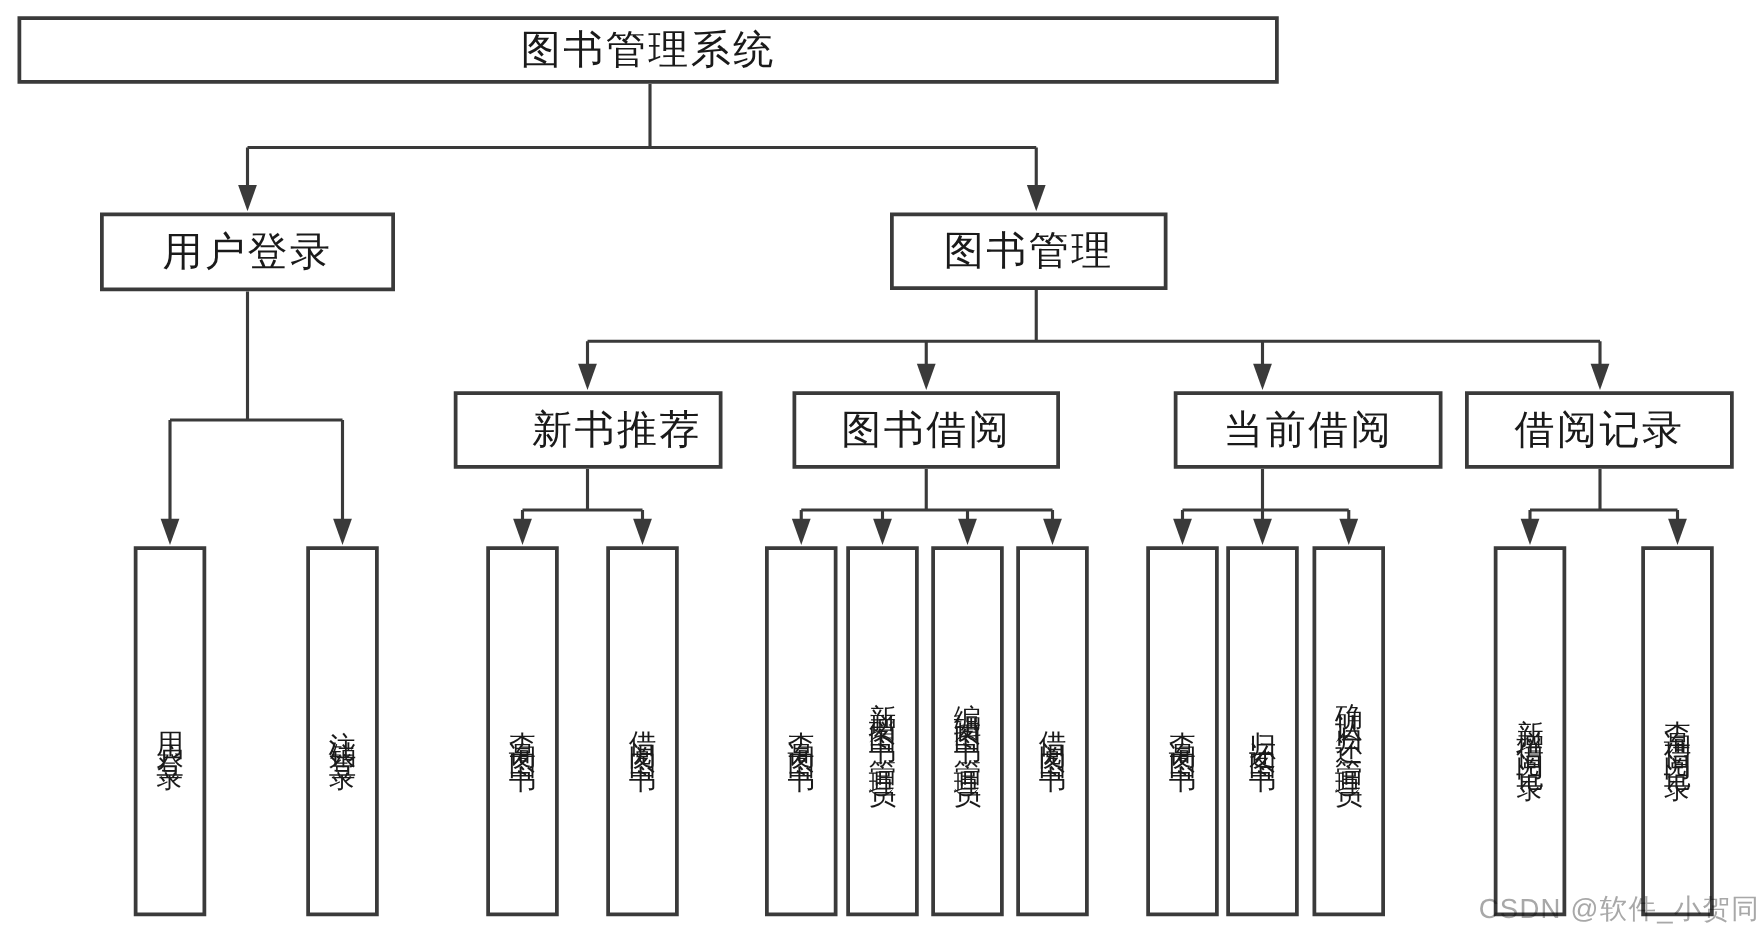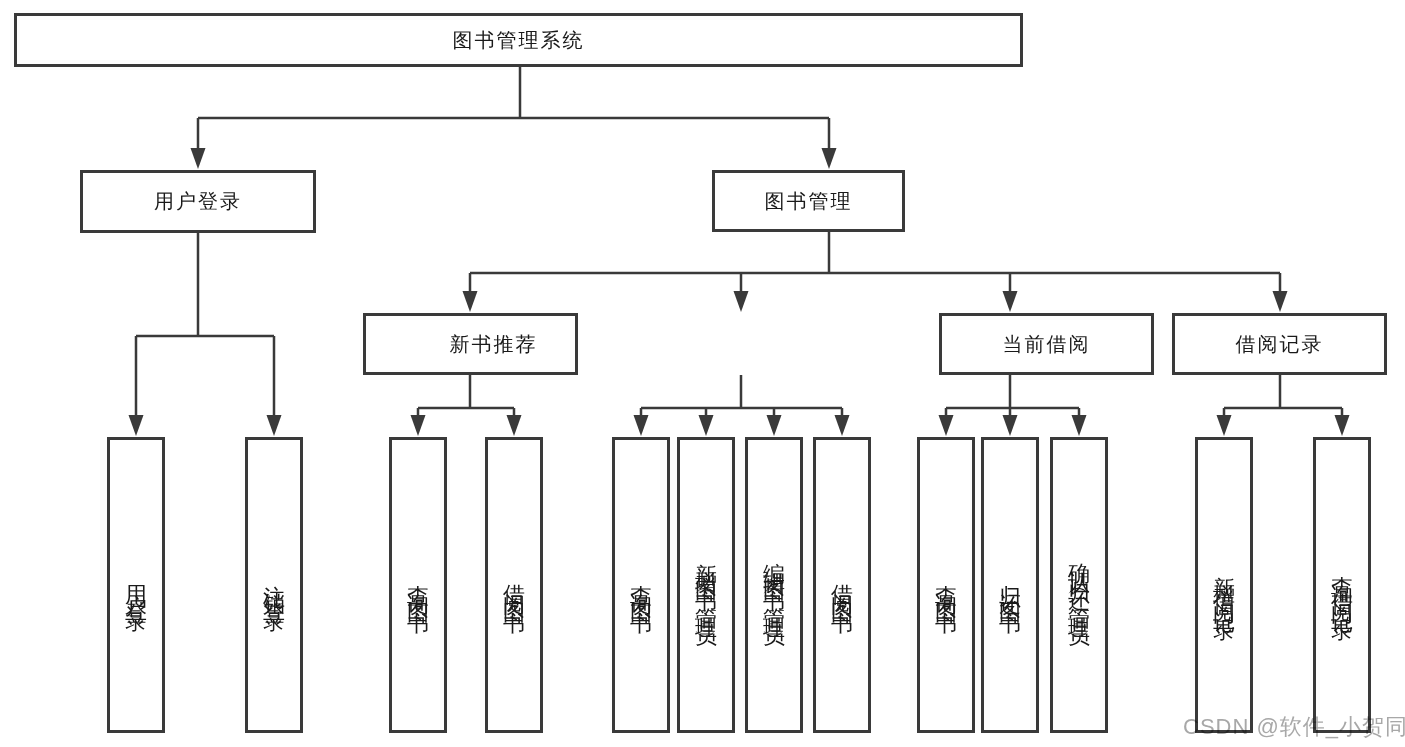--- a/index.html
+++ b/index.html
@@ -26,38 +26,38 @@
     position: absolute;
     box-sizing: border-box;
     border: 3px solid #3a3a3a;
     background: #ffffff;
     display: flex;
     align-items: center;
     justify-content: center;
     color: #1a1a1a;
   }
   .hlabel {
-    font-size: 20px;
+    font-size: 32px;
     letter-spacing: 2px;
     white-space: nowrap;
     font-family: Liberation Serif, serif;
   }
   .leaf { width: 58px; height: 296px; top: 437px; }
   .vtext {
     writing-mode: vertical-rl;
     text-orientation: mixed;
     font-size: 22px;
     line-height: 1;
     letter-spacing: 9px;
     white-space: nowrap;
   }
   
   .n-root   { left: 14px;  top: 13px;  width: 1009px; height: 54px; }
   .n-login  { left: 80px;  top: 170px; width: 236px;  height: 63px; }
-  .n-mgmt   { left: 712px; top: 170px; width: 193px;  height: 62px; }
+  .n-mgmt   { left: 712px; top: 170px; width: 222px;  height: 62px; }
   .n-g0 { left: 363px;  top: 313px; width: 215px; height: 62px; padding-left: 46px; }
   .n-g1 { left: 634px;  top: 313px; width: 214px; height: 62px; }
   .n-g2 { left: 939px;  top: 313px; width: 215px; height: 62px; }
   .n-g3 { left: 1172px; top: 313px; width: 215px; height: 62px; }
   .l-0  { left: 107px;  }
   .l-1  { left: 245px;  }
   .l-2  { left: 389px;  }
   .l-3  { left: 485px;  }
   .l-4  { left: 612px;  }
   .l-5  { left: 677px;  }
@@ -132,20 +132,23 @@
   <div class="node n-login">
     <span class="hlabel">用户登录</span>
   </div>
   <div class="node n-mgmt">
     <span class="hlabel">图书管理</span>
   </div>
 
   <div class="node n-g0">
     <span class="hlabel">新书推荐</span>
   </div>
+  <div class="node n-g1">
+    <span class="hlabel">图书借阅</span>
+  </div>
   <div class="node n-g2">
     <span class="hlabel">当前借阅</span>
   </div>
   <div class="node n-g3">
     <span class="hlabel">借阅记录</span>
   </div>
 
   <div class="node leaf l-0">
     <span class="vtext">用户登录</span>
   </div>

